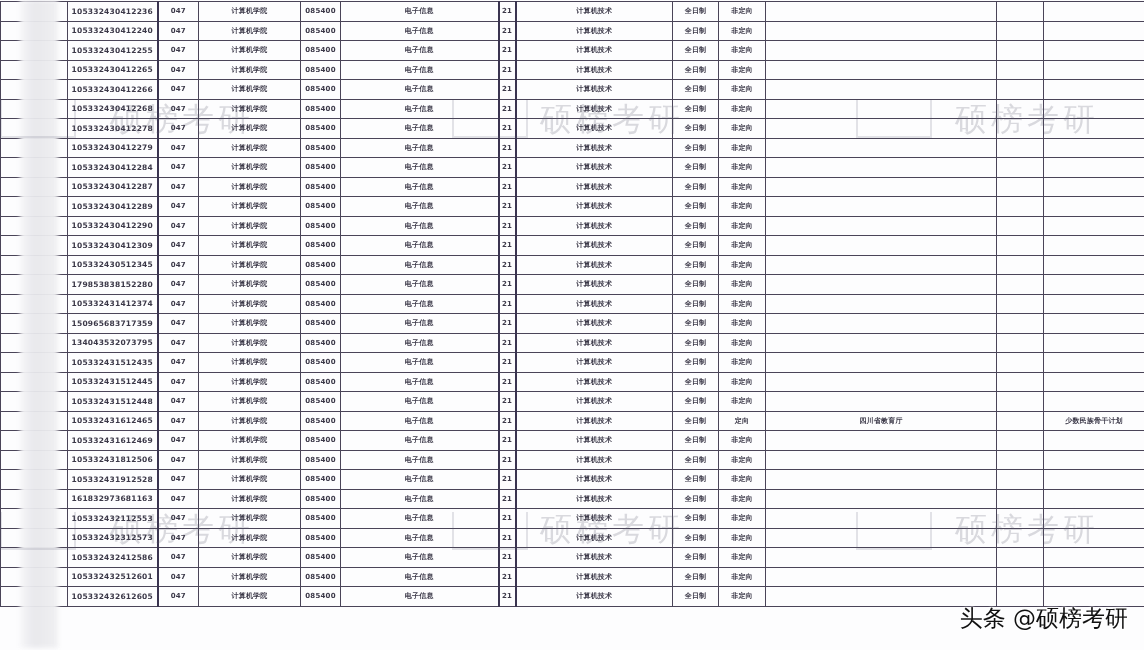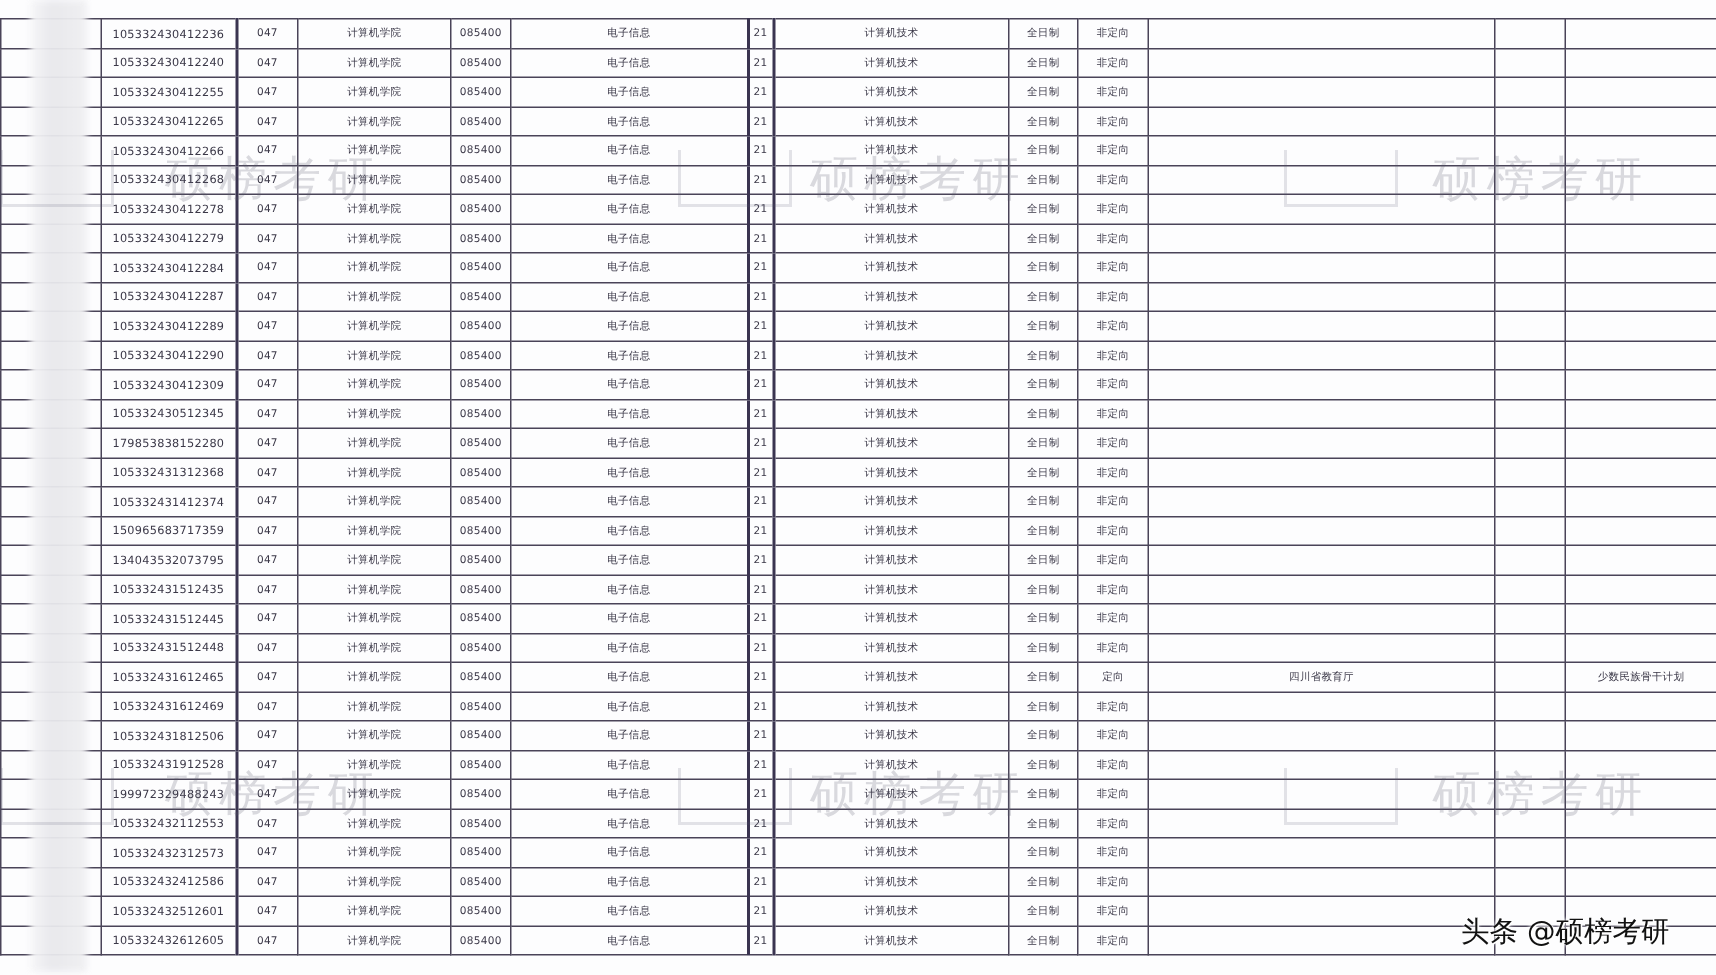--- a/index.html
+++ b/index.html
@@ -1,24 +1,24 @@
 <!DOCTYPE html>
 <html><head>
 <meta charset="utf-8">
 <style>
   html, body { margin:0; padding:0; }
   body { width:1144px; height:650px; background:#fdfdfe; overflow:hidden; position:relative; font-family:"DejaVu Sans", sans-serif; }
-  .table { position:absolute; left:0; top:12px; width:1144px; border-collapse:collapse; table-layout:fixed; }
+  .table { position:absolute; left:0; top:1px; width:1144px; border-collapse:collapse; table-layout:fixed;font-weight:bold; }
   .table td { height:18.5px; border:1px solid #4a4458; font-size:7px; color:#3b3848; text-align:center; padding:0; white-space:nowrap; overflow:hidden; letter-spacing:0.2px; }
   .table td.id { text-align:center; font-size:7.5px; }
   .table td.thick { border-left:2px solid #3a3450; }
   .blur { position:absolute; left:20px; top:0; width:38px; height:648px; background:linear-gradient(90deg,#f6f6f8,#e8e8ec 40%,#f0f0f2); filter:blur(2px); opacity:0.95; }
   .wm { position:absolute; font-size:32px; color:rgba(90,90,110,0.22); letter-spacing:4px; pointer-events:none; font-family:"DejaVu Serif", serif; }
   .wm-logo { position:absolute; width:72px; height:36px; border:2px solid rgba(90,90,110,0.16); border-top:none; pointer-events:none; }
-  .credit { position:absolute; right:31px; bottom:16px; font-size:19px; color:#111; text-shadow:0 0 3px #fff, 0 0 3px #fff, 1px 1px 0 #fff; font-family:"DejaVu Sans", sans-serif; }
+  .credit { position:absolute; right:16px; bottom:16px; font-size:23px; color:#111; text-shadow:0 0 3px #fff, 0 0 3px #fff, 1px 1px 0 #fff; font-family:"DejaVu Sans", sans-serif; }
 </style>
 </head>
 <body>
 
 <table class="table">
   <colgroup>
     <col style="width:67px">
       <col style="width:90px">
       <col style="width:41px">
       <col style="width:102px">
@@ -253,35 +253,20 @@
         <td class="thick">21</td>
         <td class="thick">计算机技术</td>
         <td>全日制</td>
         <td>非定向</td>
         <td></td>
         <td></td>
         <td></td>
       </tr>
       <tr>
         <td></td>
-        <td class="id">105332431312368</td>
-        <td class="thick">047</td>
-        <td>计算机学院</td>
-        <td>085400</td>
-        <td>电子信息</td>
-        <td class="thick">21</td>
-        <td class="thick">计算机技术</td>
-        <td>全日制</td>
-        <td>非定向</td>
-        <td></td>
-        <td></td>
-        <td></td>
-      </tr>
-      <tr>
-        <td></td>
         <td class="id">105332431412374</td>
         <td class="thick">047</td>
         <td>计算机学院</td>
         <td>085400</td>
         <td>电子信息</td>
         <td class="thick">21</td>
         <td class="thick">计算机技术</td>
         <td>全日制</td>
         <td>非定向</td>
         <td></td>
@@ -418,21 +403,21 @@
         <td class="thick">21</td>
         <td class="thick">计算机技术</td>
         <td>全日制</td>
         <td>非定向</td>
         <td></td>
         <td></td>
         <td></td>
       </tr>
       <tr>
         <td></td>
-        <td class="id">199972329488243</td>
+        <td class="id">161832973681163</td>
         <td class="thick">047</td>
         <td>计算机学院</td>
         <td>085400</td>
         <td>电子信息</td>
         <td class="thick">21</td>
         <td class="thick">计算机技术</td>
         <td>全日制</td>
         <td>非定向</td>
         <td></td>
         <td></td>

